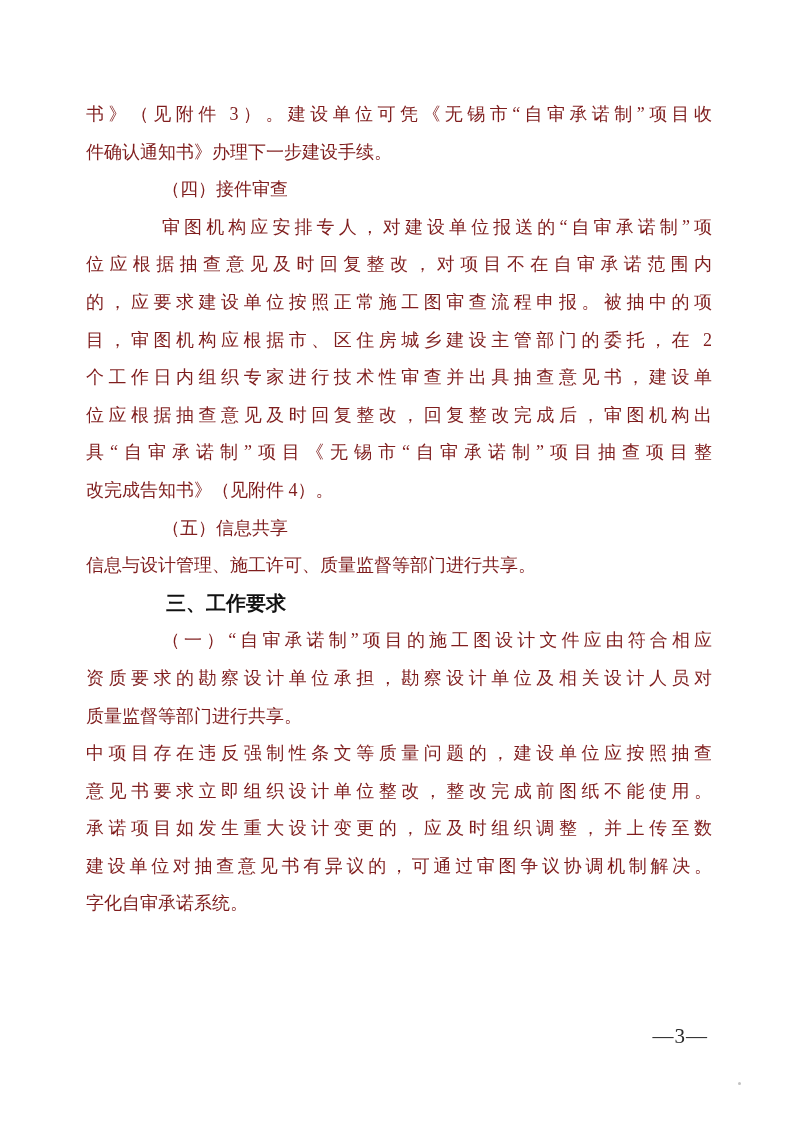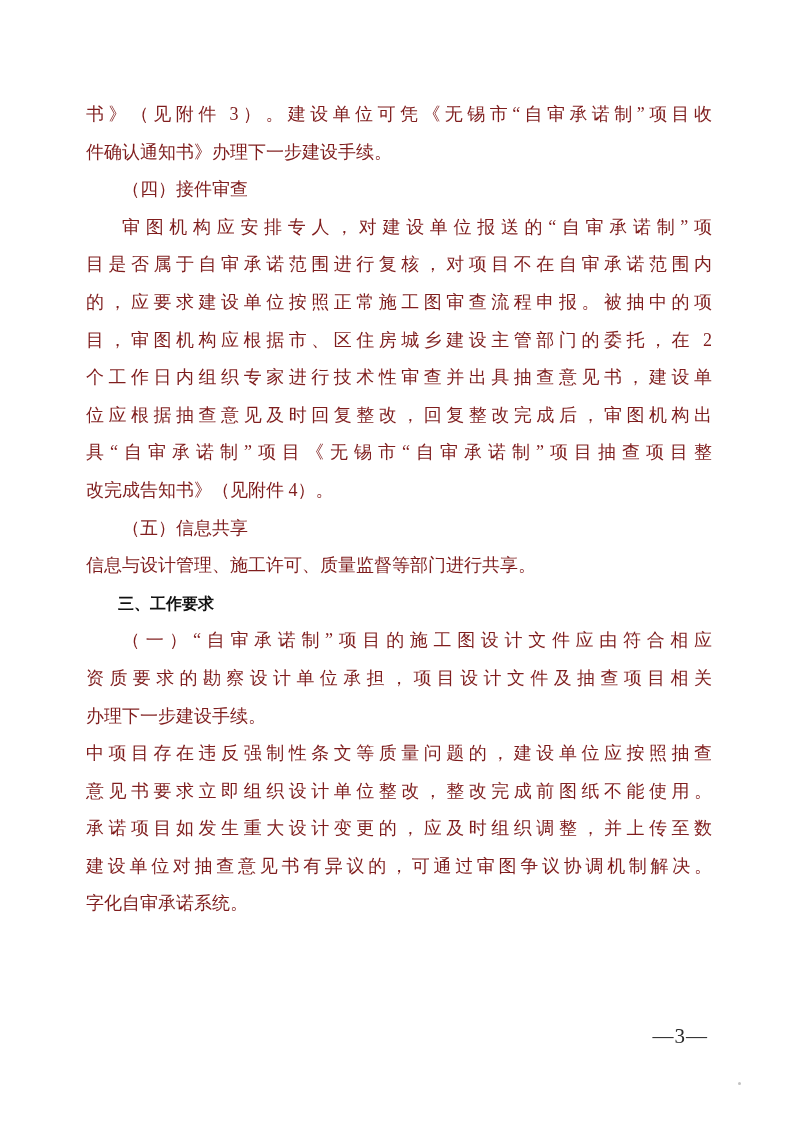--- a/index.html
+++ b/index.html
@@ -25,29 +25,30 @@
     height: 37.6px;
     line-height: 37.6px;
     font-size: 18px;
     color: #7f1d1d;
     text-align: left;
     letter-spacing: 0px;
     white-space: normal;
   }
   .line.indent {
     text-indent: 2em;
+    margin-left: 40px;
   }
   .line.fill {
     text-align: justify;
     text-align-last: justify;
   }
   .line.heading {
     font-family: "Liberation Sans", "DejaVu Sans", sans-serif;
     font-weight: 700;
-    font-size: 16px;
+    font-size: 20px;
     color: #111111;
   }
   .page-number {
     position: absolute;
     top: 1024px;
     right: 92px;
     font-size: 21px;
     line-height: 24px;
     color: #2a2a2a;
     letter-spacing: 1px;
@@ -66,33 +67,33 @@
 </style>
 </head>
 <body>
 
 <div class="page">
   <div class="textblock">
       <div class="line fill">书》（见附件 3）。建设单位可凭《无锡市“自审承诺制”项目收</div>
       <div class="line">件确认通知书》办理下一步建设手续。</div>
       <div class="line indent">（四）接件审查</div>
       <div class="line indent fill">审图机构应安排专人，对建设单位报送的“自审承诺制”项</div>
-      <div class="line fill">目是否属于自审承诺范围进行复核，对项目不在自审承诺范围内</div>
+      <div class="line fill">位应根据抽查意见及时回复整改，对项目不在自审承诺范围内</div>
       <div class="line fill">的，应要求建设单位按照正常施工图审查流程申报。被抽中的项</div>
       <div class="line fill">目，审图机构应根据市、区住房城乡建设主管部门的委托，在 2</div>
       <div class="line fill">个工作日内组织专家进行技术性审查并出具抽查意见书，建设单</div>
       <div class="line fill">位应根据抽查意见及时回复整改，回复整改完成后，审图机构出</div>
       <div class="line fill">具“自审承诺制”项目《无锡市“自审承诺制”项目抽查项目整</div>
       <div class="line">改完成告知书》（见附件 4）。</div>
       <div class="line indent">（五）信息共享</div>
       <div class="line">信息与设计管理、施工许可、质量监督等部门进行共享。</div>
       <div class="line heading indent">三、工作要求</div>
       <div class="line indent fill">（一）“自审承诺制”项目的施工图设计文件应由符合相应</div>
-      <div class="line fill">资质要求的勘察设计单位承担，项目设计文件及抽查项目相关</div>
-      <div class="line">办理下一步建设手续。</div>
+      <div class="line fill">资质要求的勘察设计单位承担，勘察设计单位及相关设计人员对</div>
+      <div class="line">质量监督等部门进行共享。</div>
       <div class="line fill">中项目存在违反强制性条文等质量问题的，建设单位应按照抽查</div>
       <div class="line fill">意见书要求立即组织设计单位整改，整改完成前图纸不能使用。</div>
       <div class="line fill">承诺项目如发生重大设计变更的，应及时组织调整，并上传至数</div>
       <div class="line fill">建设单位对抽查意见书有异议的，可通过审图争议协调机制解决。</div>
       <div class="line">字化自审承诺系统。</div>
     </div>
   <div class="page-number">—3—</div>
   <div class="scan-speck"></div>
 </div>
 

